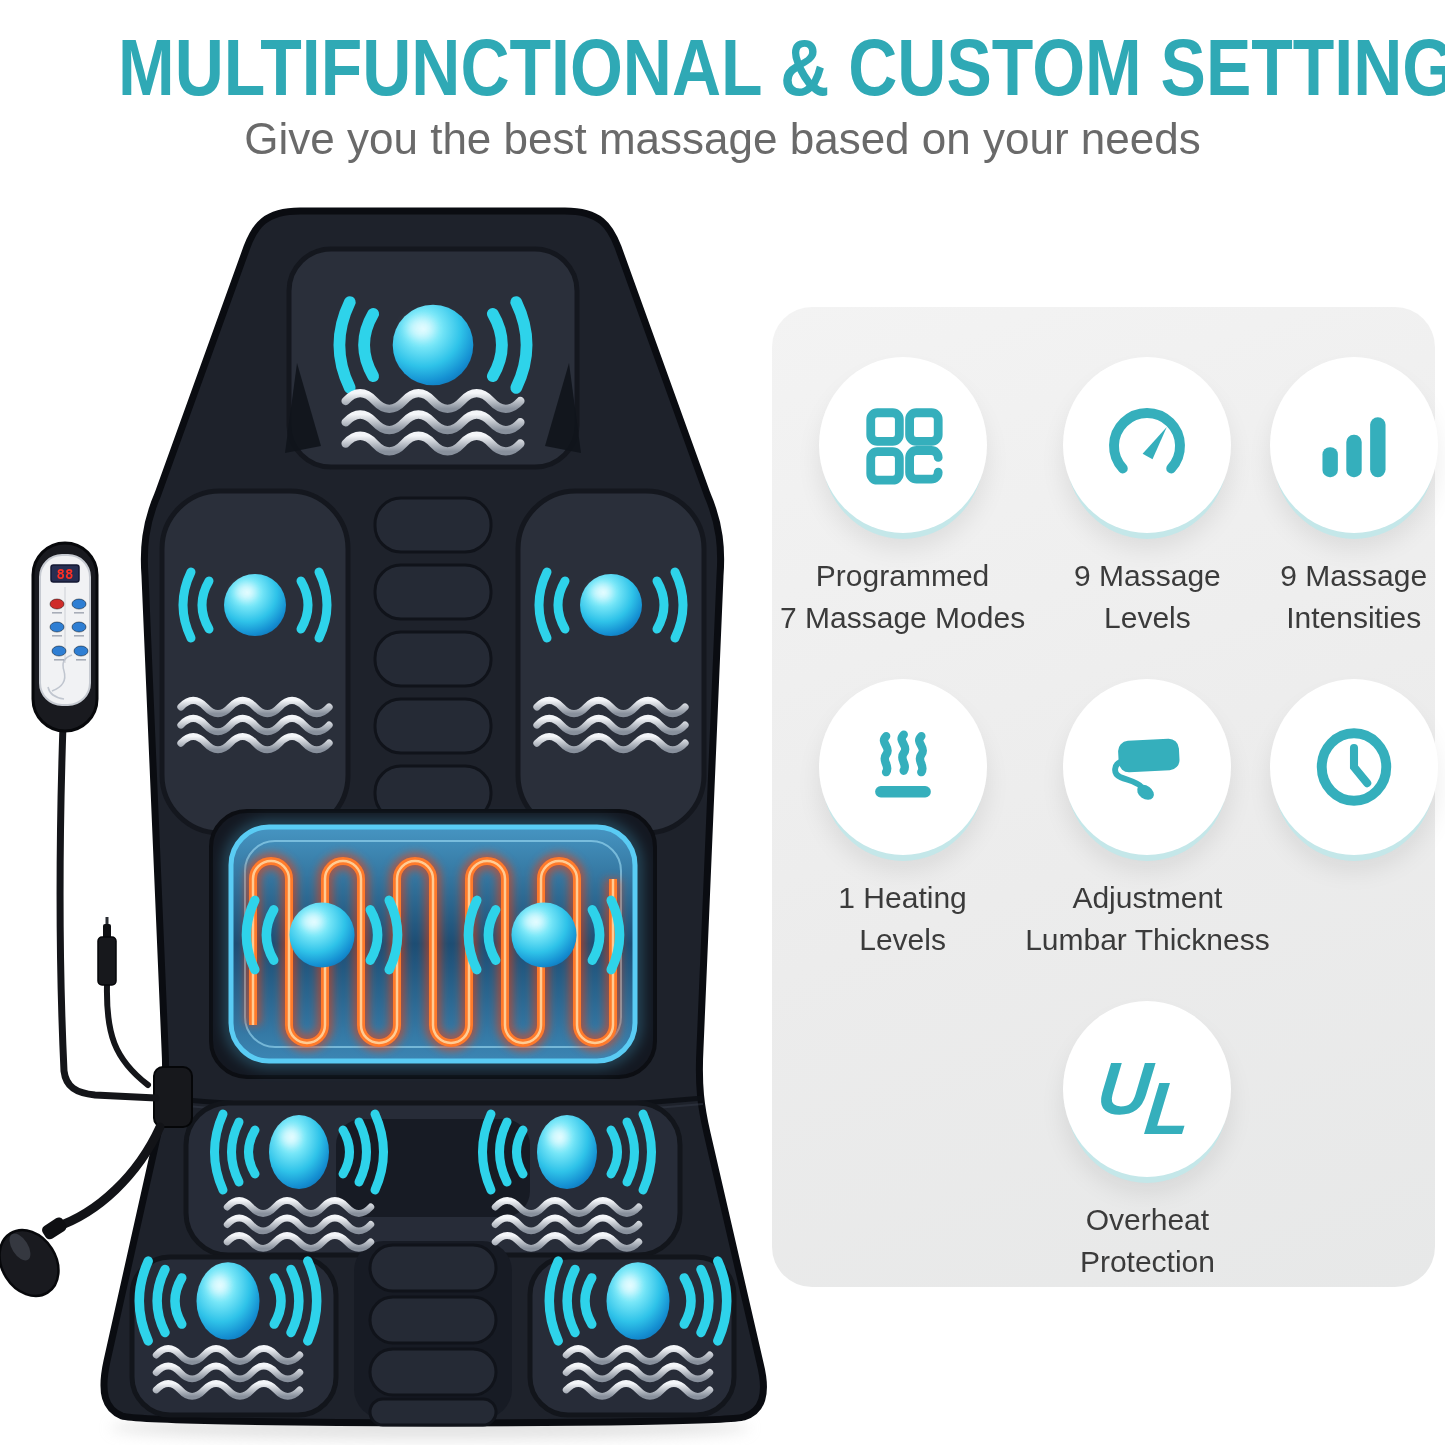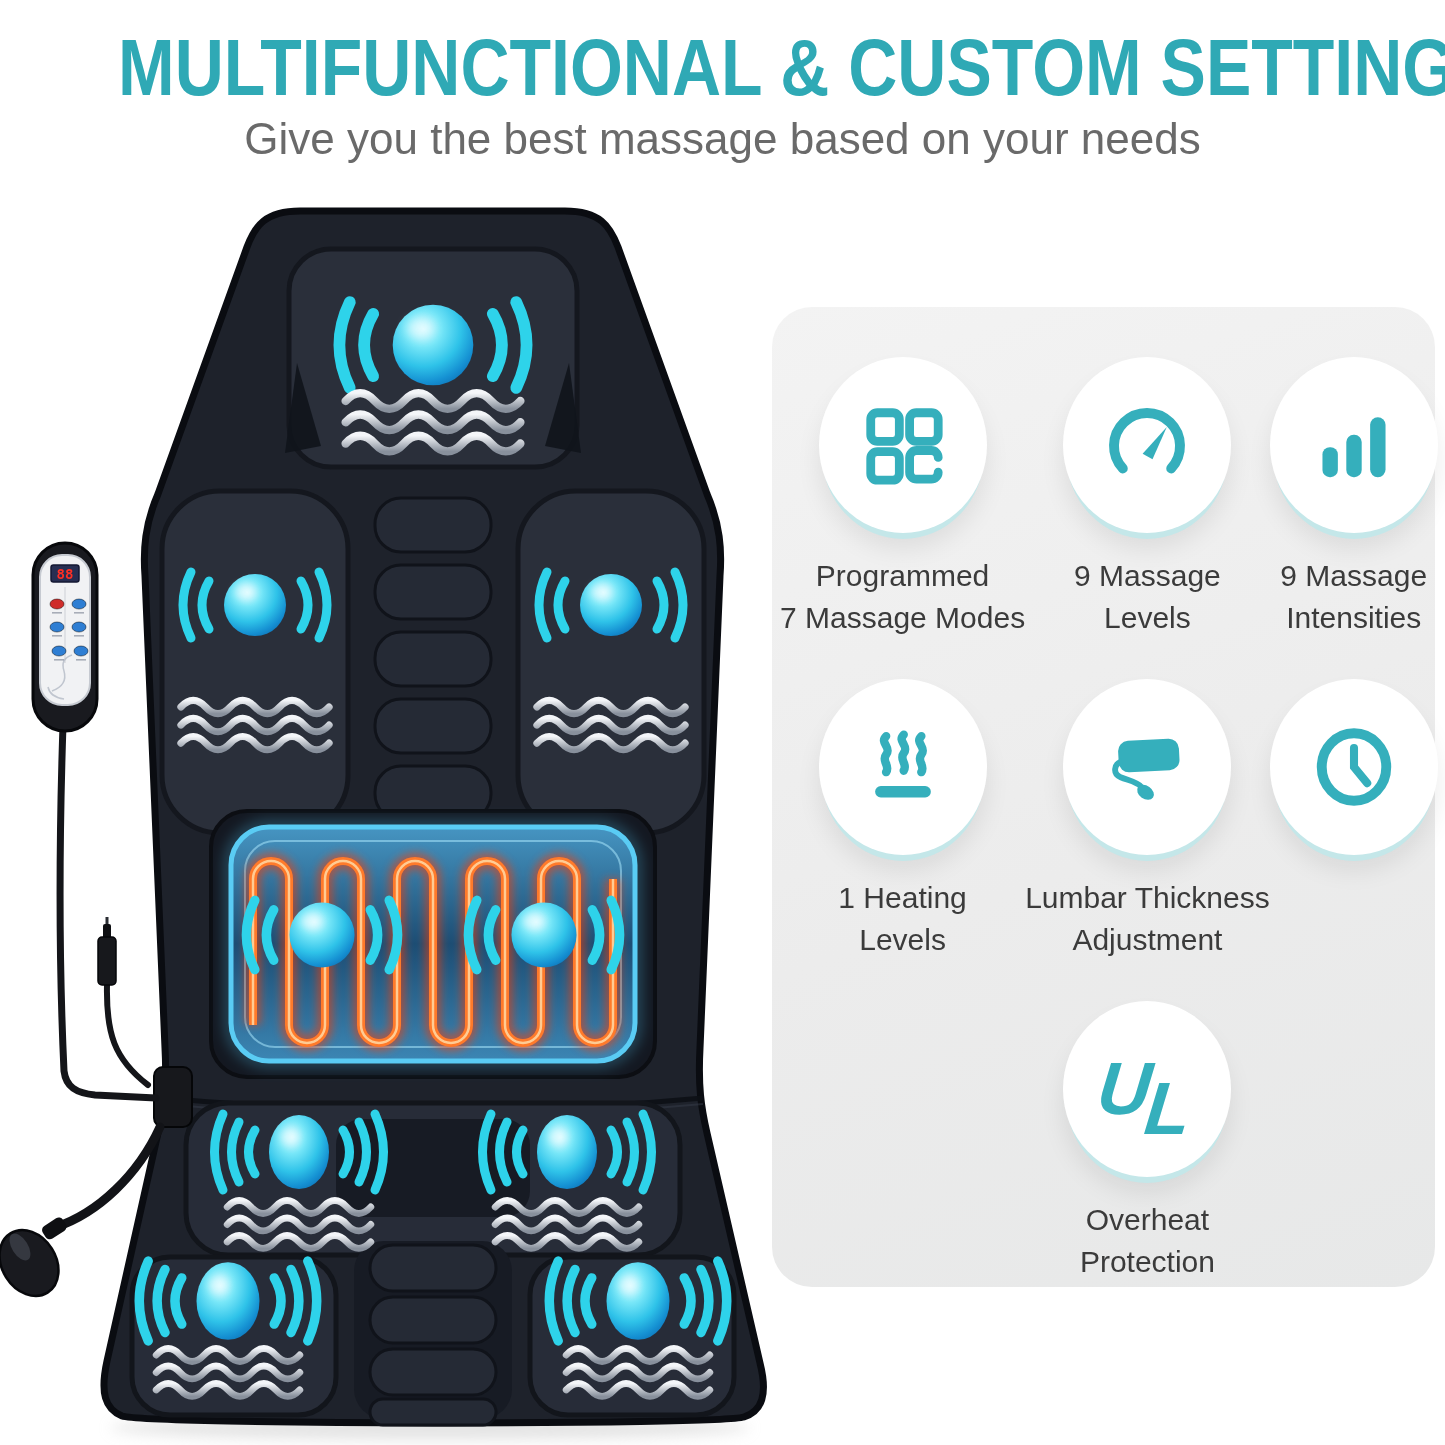--- a/index.html
+++ b/index.html
@@ -306,22 +306,22 @@
         <div class="circle">
           <svg class="icon" viewBox="0 0 24 24">
             <g transform="rotate(-3 12 9)">
                 <rect x="4.2" y="4.6" width="16.6" height="8.6" rx="2.8" fill="#35AFBC"></rect>
               </g>
             <path d="M5.2 10.5 c-2.3 0.6 -2.6 3.4 -0.4 4.3 c2.2 0.9 4.6 1.3 5.6 2.6" fill="none" stroke="#35AFBC" stroke-width="1.6"></path>
             <ellipse cx="11.6" cy="18.9" rx="2.5" ry="1.8" transform="rotate(35 11.6 18.9)" fill="#35AFBC"></ellipse>
           </svg>
         </div>
         <div class="label">
-          <div>Lumbar Thickness</div>
-            <div>Adjustment</div>
+          <div>Adjustment</div>
+            <div>Lumbar Thickness</div>
         </div>
       </div>
 
       <div class="feature">
         <div class="circle">
           <svg class="icon" viewBox="0 0 24 24" fill="none" stroke="#35AFBC">
             <ellipse cx="12" cy="12" rx="8.8" ry="9.2" stroke-width="2.7"></ellipse>
             <path d="M12 6.8 V12 l3.6 4.4" stroke-width="2.2" stroke-linecap="round"></path>
           </svg>
         </div>

